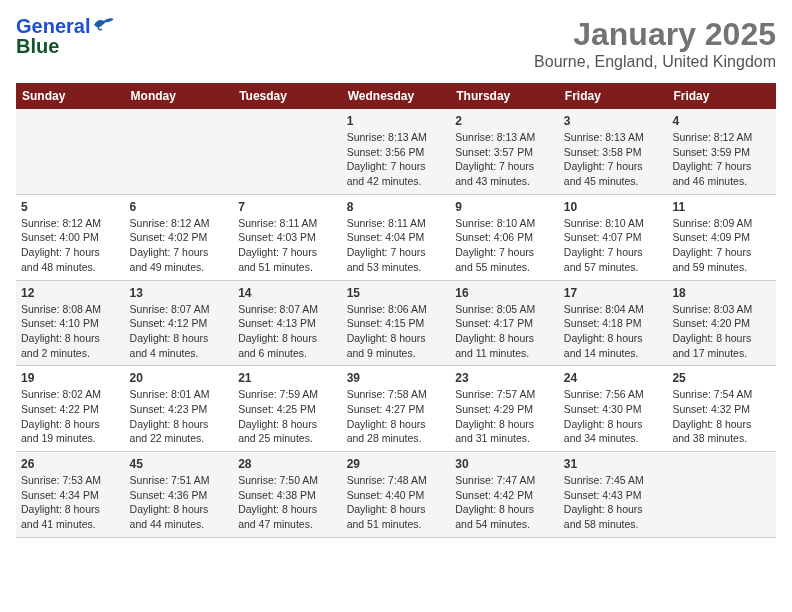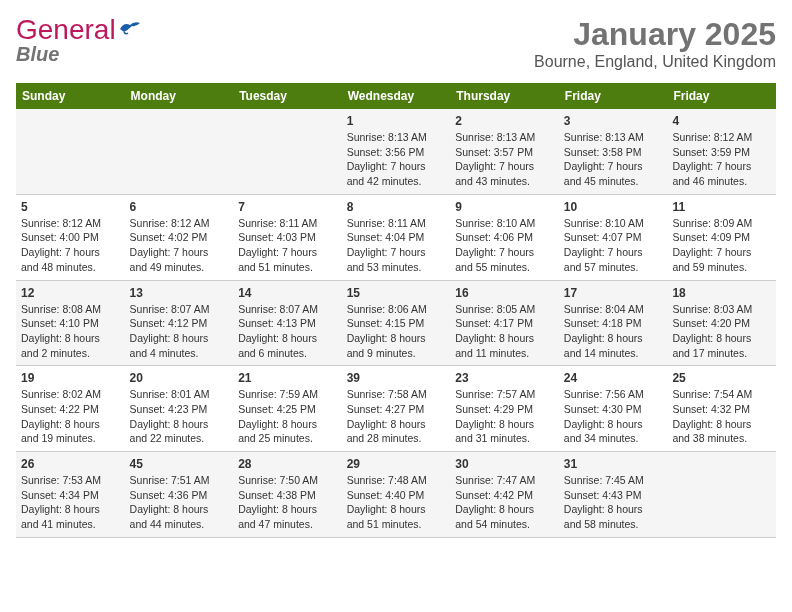--- a/index.html
+++ b/index.html
@@ -15,31 +15,30 @@
       justify-content: space-between;
       align-items: flex-start;
       margin-bottom: 12px;
     }
     .logo {
       display: flex;
       flex-direction: column;
       align-items: flex-start;
     }
     .logo-general {
-      font-size: 28px;
-      font-weight: normal;
-      color: #be185d;
+      font-size: 20px;
+      font-weight: bold;
+      color: #1d4ed8;
       line-height: 1;
     }
     .logo-blue {
       font-size: 20px;
       font-weight: bold;
-      color: #737373;
+      color: #14532d;
       line-height: 1;
-      font-style: italic;
     }
     .title-block {
       text-align: right;
     }
     .title-block h1 {
       font-size: 32px;
       font-weight: bold;
       color: #737373;
     }
     .title-block h2 {
@@ -47,21 +46,21 @@
       font-weight: normal;
       color: #555;
       margin-left: 15px;
     }
     table {
       width: 100%;
       border-collapse: collapse;
       font-size: 11px;
     }
     thead tr th {
-      background-color: #4d7c0f;
+      background-color: #7f1d1d;
       color: #fff;
       text-align: left;
       padding: 6px 6px;
       font-size: 12px;
       font-weight: bold;
     }
     tbody tr {
       border-bottom: 1px solid #ccc;
     }
     tbody tr:nth-child(odd) {

